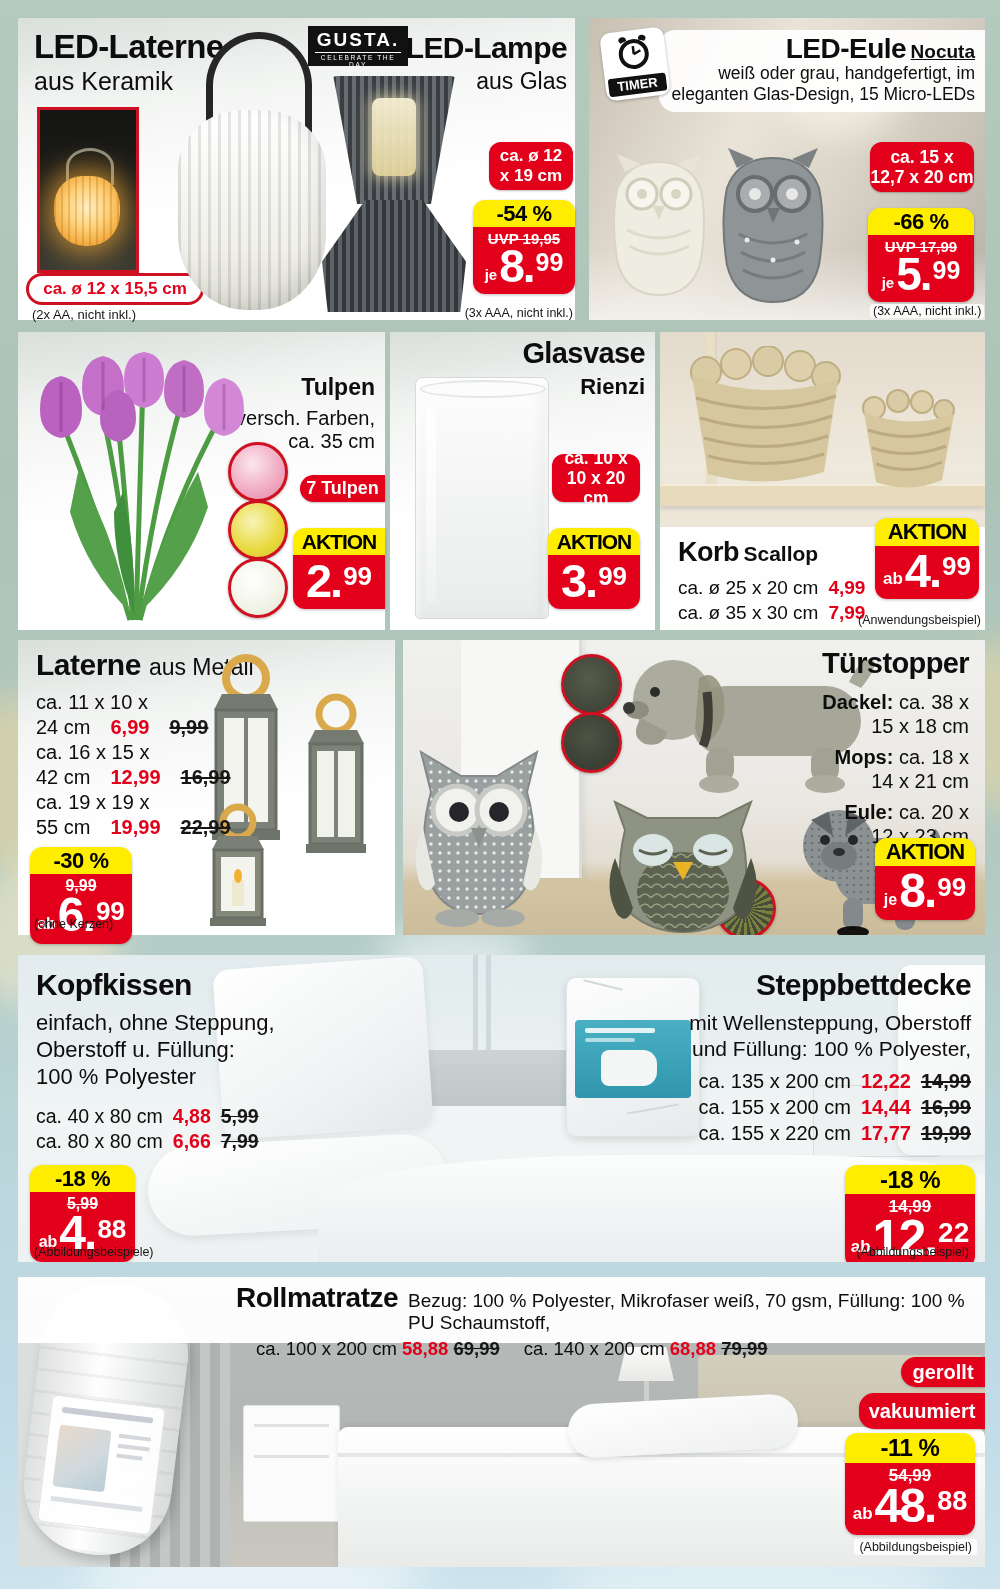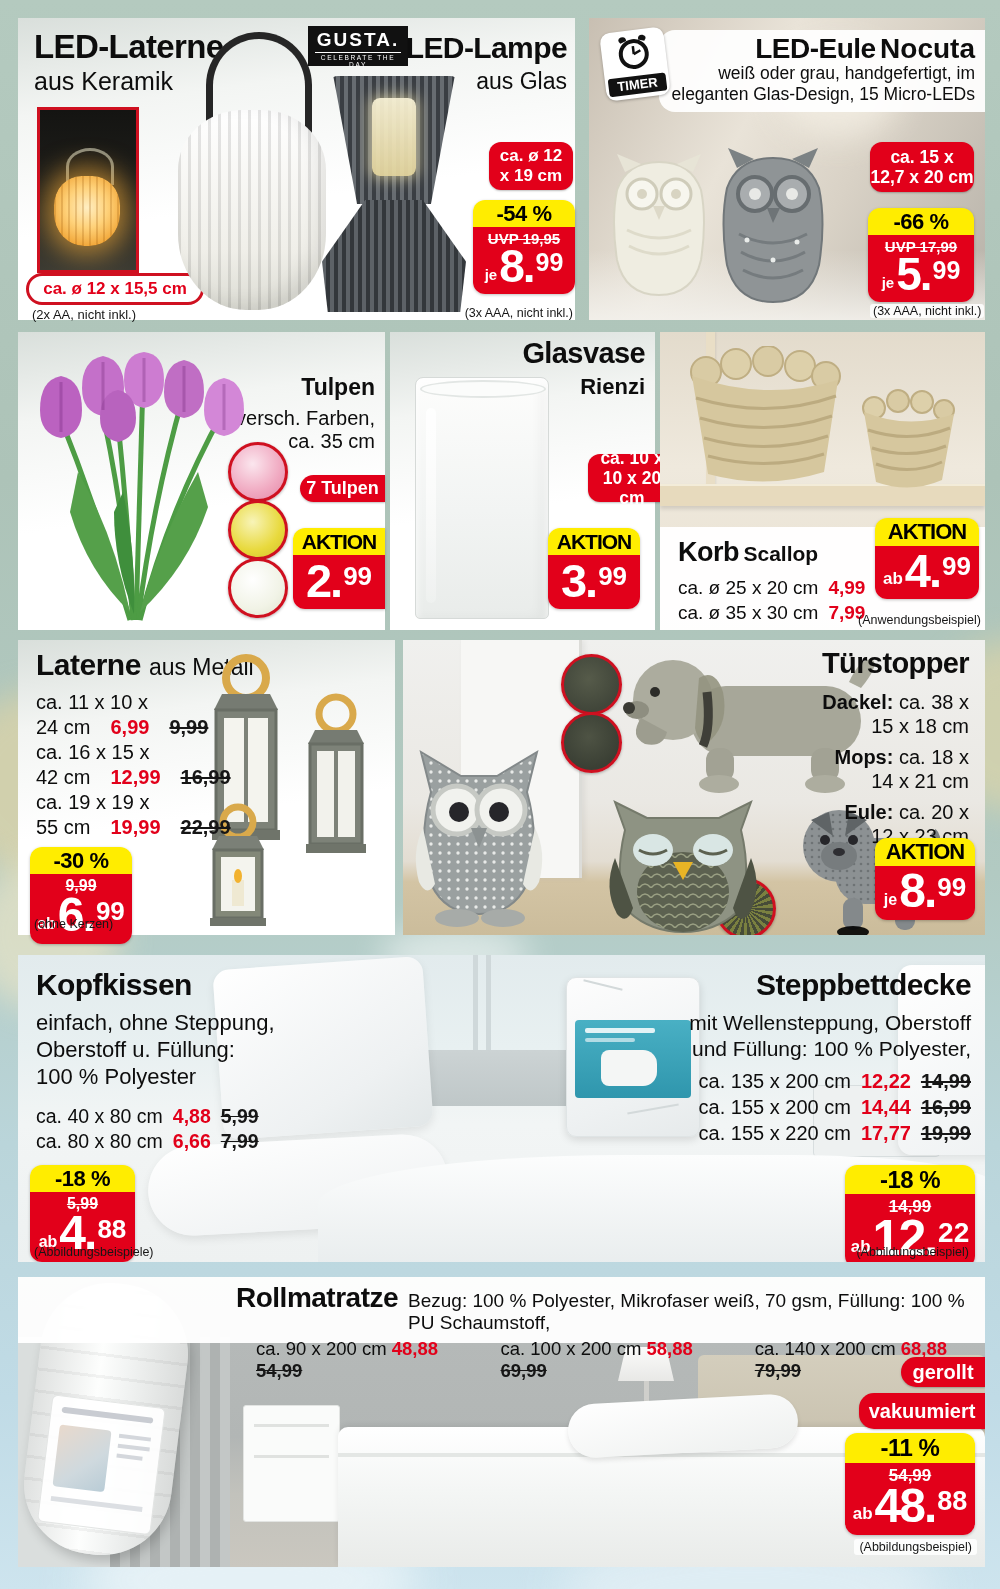--- a/index.html
+++ b/index.html
@@ -109,21 +109,21 @@
     <div class="abs note right" style="right:2px;top:288px;width:160px;font-size:12.5px;">(3x AAA, nicht inkl.)</div>
   </div>
 
   <div class="photo-tile" style="left:589px;top:18px;width:396px;height:302px;background:linear-gradient(118deg,#c8bfb2 0%,#e9e3d8 38%,#d9d2c6 62%,#b6b1a8 100%);">
     <div class="blob" style="left:190px;top:30px;width:120px;height:90px;background:#f4efe4;opacity:.8;"></div>
     <div class="abs" style="left:0;bottom:0;width:100%;height:70px;background:linear-gradient(180deg,rgba(250,250,248,.0),rgba(243,241,236,.9));"></div>
 
     <div class="abs right" style="right:0;top:12px;width:326px;height:82px;background:rgba(255,255,255,.93);border-radius:16px 0 0 16px;padding:4px 10px 0 0;box-sizing:border-box;">
       <div style="line-height:1.05;">
         <span class="b" style="font-size:28px;letter-spacing:-0.5px;">LED-Eule</span>
-        <span class="b" style="font-size:28px;">Nocuta</span>
+        <span class="b" style="font-size:19px;text-decoration:underline;">Nocuta</span>
       </div>
       <div style="font-size:17.5px;line-height:1.18;">weiß oder grau, handgefertigt, im</div>
       <div style="font-size:17.5px;line-height:1.18;">eleganten Glas-Design, 15 Micro-LEDs</div>
     </div>
 
     <div class="abs" style="left:14px;top:12px;width:64px;height:68px;background:#fff;border-radius:10px;transform:rotate(-7deg);box-shadow:0 1px 3px rgba(0,0,0,.3);text-align:center;">
       <svg width="40" height="40" viewBox="0 0 40 40" style="margin-top:2px;">
         <circle cx="20" cy="22" r="13" fill="#fff" stroke="#111" stroke-width="4"></circle>
         <path d="M8 10 Q4 6 9 4 Q14 3 14 8" fill="#111"></path>
         <path d="M32 10 Q36 6 31 4 Q26 3 26 8" fill="#111"></path>
@@ -230,21 +230,21 @@
 
   <div class="tile" style="left:390px;top:332px;width:265px;height:298px;">
     <div class="abs t1 right" style="right:10px;top:6px;width:200px;font-size:29px;">Glasvase</div>
     <div class="abs b right" style="right:10px;top:42px;width:150px;font-size:22px;">Rienzi</div>
 
     <div class="abs" style="left:25px;top:45px;width:132px;height:240px;background:linear-gradient(180deg,#fdfdfc,#f2f4f3 55%,#e9ecea);border:1px solid #d6dad8;border-radius:8px 8px 5px 5px;box-shadow:inset 0 8px 10px rgba(255,255,255,.8), inset -8px 0 12px rgba(0,0,0,.04);">
       <div class="abs" style="left:4px;top:2px;width:122px;height:14px;border-radius:50%;border:2px solid #e2e6e4;background:#fbfcfb;"></div>
       <div class="abs" style="left:10px;top:30px;width:10px;height:195px;background:linear-gradient(180deg,rgba(255,255,255,.9),rgba(255,255,255,.2));border-radius:5px;"></div>
     </div>
 
-    <div class="redpill" style="left:162px;top:122px;width:88px;height:48px;font-size:17.5px;margin-left:36px;">
+    <div class="redpill" style="left:162px;top:122px;width:88px;height:48px;font-size:17.5px;">
       <span>ca. 10 x</span>
       <span>10 x 20 cm</span>
     </div>
 
     <div class="pricebox" style="left:158px;top:196px;width:92px;">
       <div class="strip" style="font-size:21px;line-height:27px;letter-spacing:-1px;">AKTION</div>
       <div class="body" style="padding-top:6px;">
         <div class="bigline">
           <span class="pint" style="font-size:47px;">3.</span>
           <span class="psup" style="font-size:26px;">99</span>
@@ -587,25 +587,20 @@
       </div>
     </div>
 
     <div class="abs" style="left:0;top:0;width:100%;height:66px;background:rgba(255,255,255,.96);">
       <div style="display:flex;align-items:baseline;gap:10px;padding:5px 0 0 218px;">
         <span class="b" style="font-size:28px;letter-spacing:-0.5px;">Rollmatratze</span>
         <span style="font-size:19px;">Bezug: 100 % Polyester, Mikrofaser weiß, 70 gsm, Füllung: 100 % PU Schaumstoff,</span>
       </div>
       <div style="display:flex;gap:24px;padding:4px 0 0 238px;font-size:18.5px;">
         <span>
-          <span>ca. 90 x 200 cm</span>
-          <span class="rp">48,88</span>
-          <span class="old">54,99</span>
-        </span>
-        <span>
           <span>ca. 100 x 200 cm</span>
           <span class="rp">58,88</span>
           <span class="old">69,99</span>
         </span>
         <span>
           <span>ca. 140 x 200 cm</span>
           <span class="rp">68,88</span>
           <span class="old">79,99</span>
         </span>
       </div>

